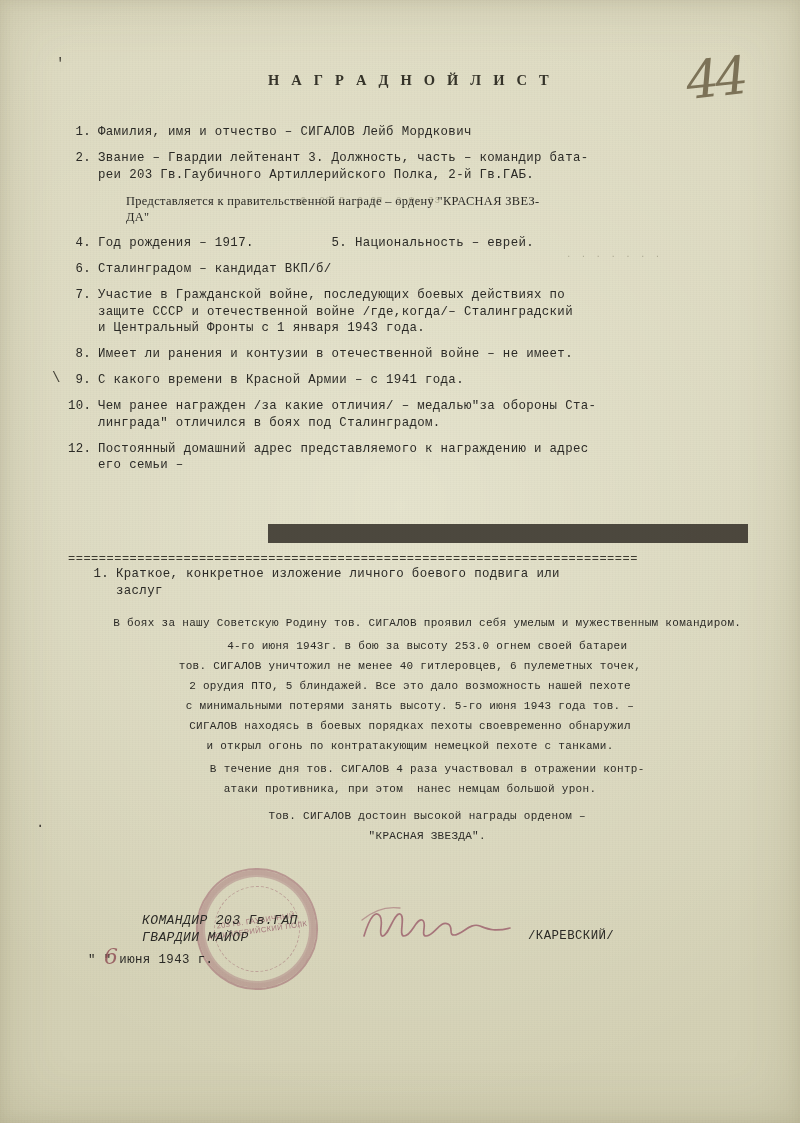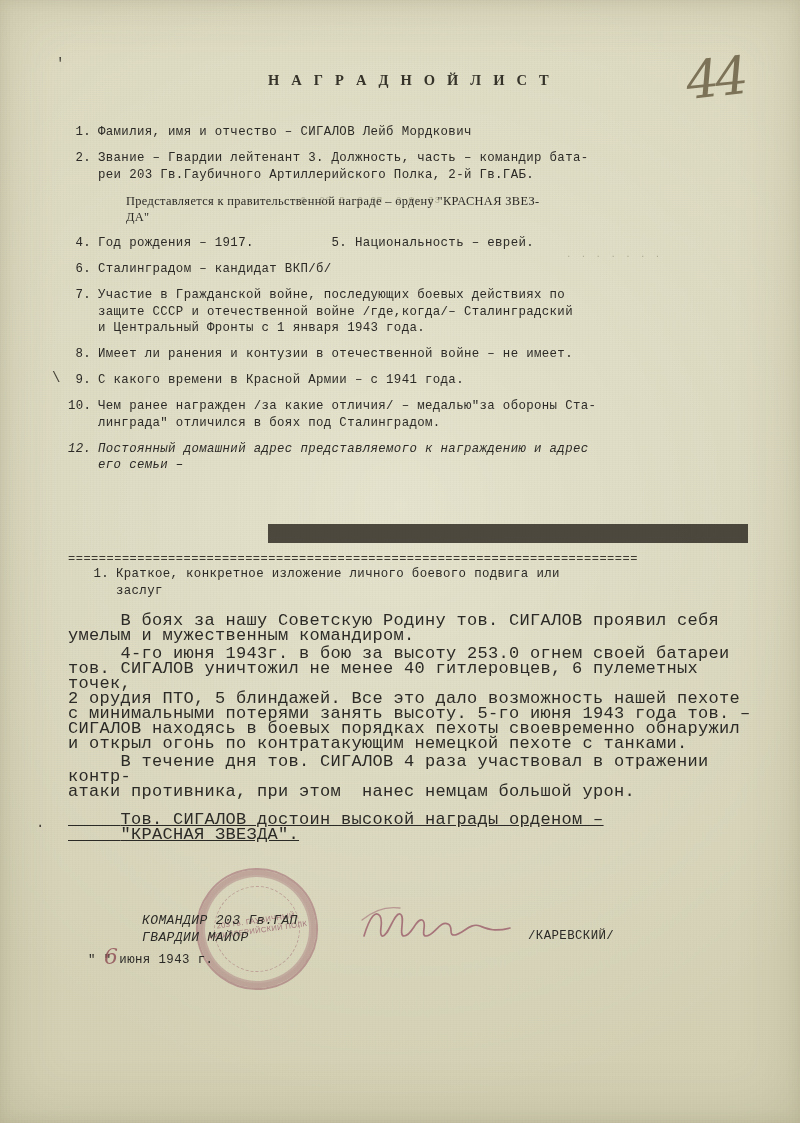--- a/index.html
+++ b/index.html
@@ -96,21 +96,21 @@
     min-width: 30px;
     text-align: right;
     padding-right: 7px;
     box-sizing: border-box;
   }
   .txt {
     flex: 1;
     white-space: pre-wrap;
   }
   .item.indent .txt { padding-left: 28px; font-family: Liberation Serif, serif; }
-  .item.tight { margin-bottom: 6px; font-style: italic; }
+  .item.tight { margin-bottom: 6px; }
 
   
   .redaction {
     position: absolute;
     left: 268px;
     top: 524px;
     width: 480px;
     height: 19px;
     background: #3f3b32;
     opacity: .92;
@@ -137,27 +137,28 @@
   .section-head {
     display: flex;
     font-size: 12.4px;
     line-height: 16.5px;
     letter-spacing: .35px;
     margin-bottom: 14px;
   }
   .section-head .num { width: 48px; min-width: 48px; }
 
   .body-para {
-    font-size: 17px;
-    line-height: 15px;
+    font-size: 11px;
+    line-height: 20px;
     letter-spacing: .3px;
     white-space: pre-wrap;
     margin-bottom: 3px;
-  }
-  .body-para.gap { margin-top: 13px; text-decoration: underline; }
+    text-align: center;
+  }
+  .body-para.gap { margin-top: 7px; }
 
   .signature {
     position: absolute;
     left: 142px;
     top: 912px;
     font-size: 13px;
     line-height: 17px;
     letter-spacing: .4px;
     white-space: pre-wrap;
     font-style: italic;

